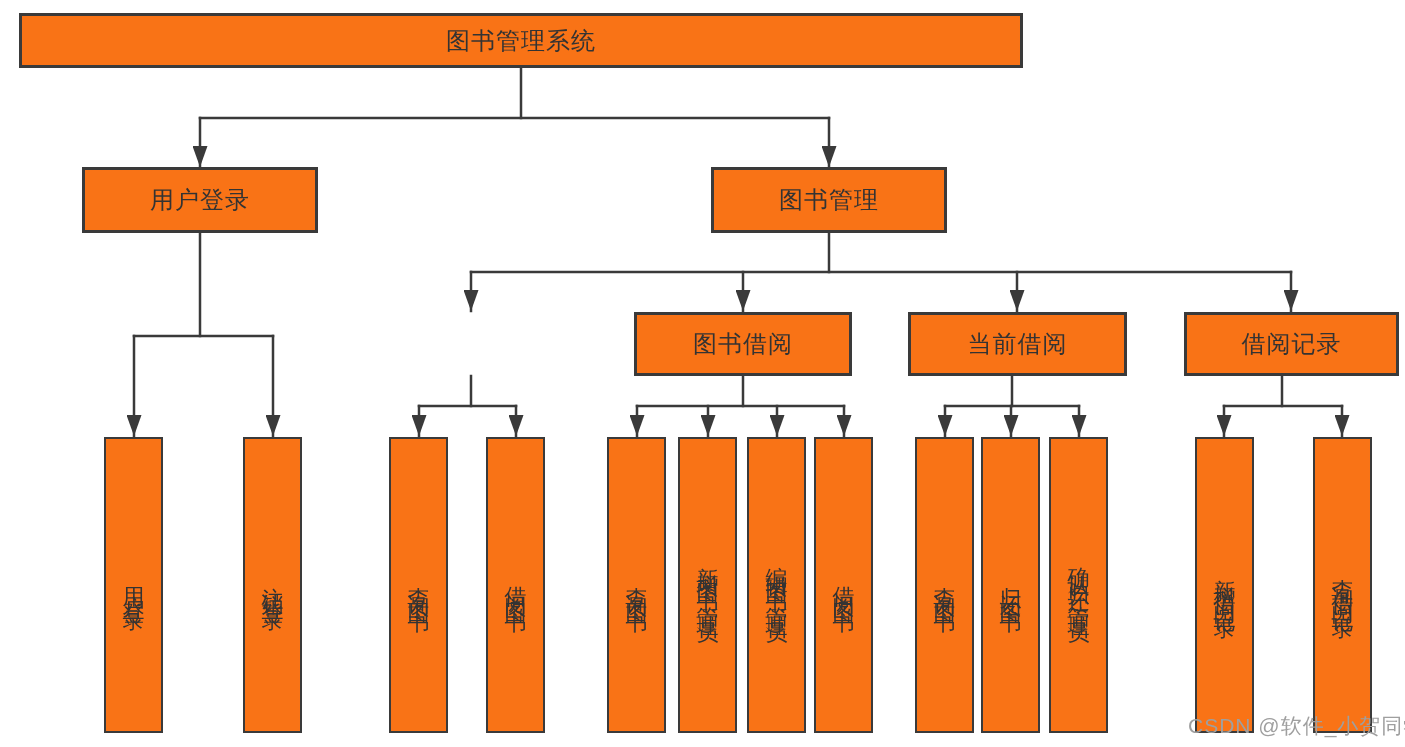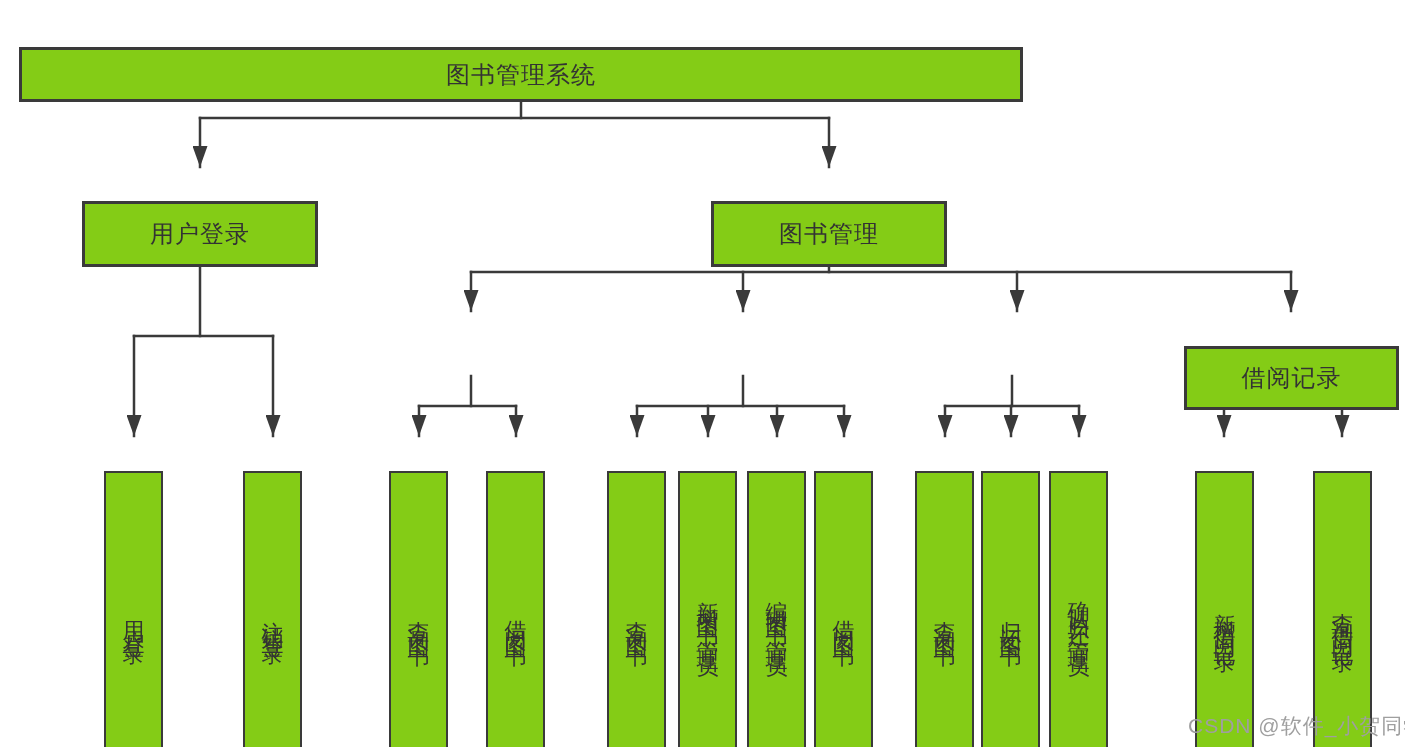--- a/index.html
+++ b/index.html
@@ -14,27 +14,26 @@
     color: #333333;
   }
   svg.connectors {
     position: absolute;
     left: 0; top: 0;
     width: 1405px; height: 747px;
     z-index: 1;
   }
   .box {
     position: absolute;
-    background: #84cc16;
+    background: #f97316;
     border: 3px solid #3a3a3a;
     display: flex;
     align-items: center;
     justify-content: center;
     z-index: 2;
-    margin-top: 34px;
   }
   .box .label {
     font-size: 24px;
     color: #333333;
     white-space: nowrap;
     letter-spacing: 1px;
   }
   .leaf {
     top: 437px;
     width: 59px;
@@ -119,20 +118,26 @@
     <span class="label">图书管理系统</span>
   </div>
 
   <div class="box" style="left:82px; top:167px; width:236px; height:66px;">
     <span class="label">用户登录</span>
   </div>
   <div class="box" style="left:711px; top:167px; width:236px; height:66px;">
     <span class="label">图书管理</span>
   </div>
 
+  <div class="box" style="left:634px; top:312px; width:218px; height:64px;">
+    <span class="label">图书借阅</span>
+  </div>
+  <div class="box" style="left:908px; top:312px; width:219px; height:64px;">
+    <span class="label">当前借阅</span>
+  </div>
   <div class="box" style="left:1184px; top:312px; width:215px; height:64px;">
     <span class="label">借阅记录</span>
   </div>
 
   <div class="box leaf" style="left:104px;">
     <span class="label">用户登录</span>
   </div>
   <div class="box leaf" style="left:243px;">
     <span class="label">注销登录</span>
   </div>

